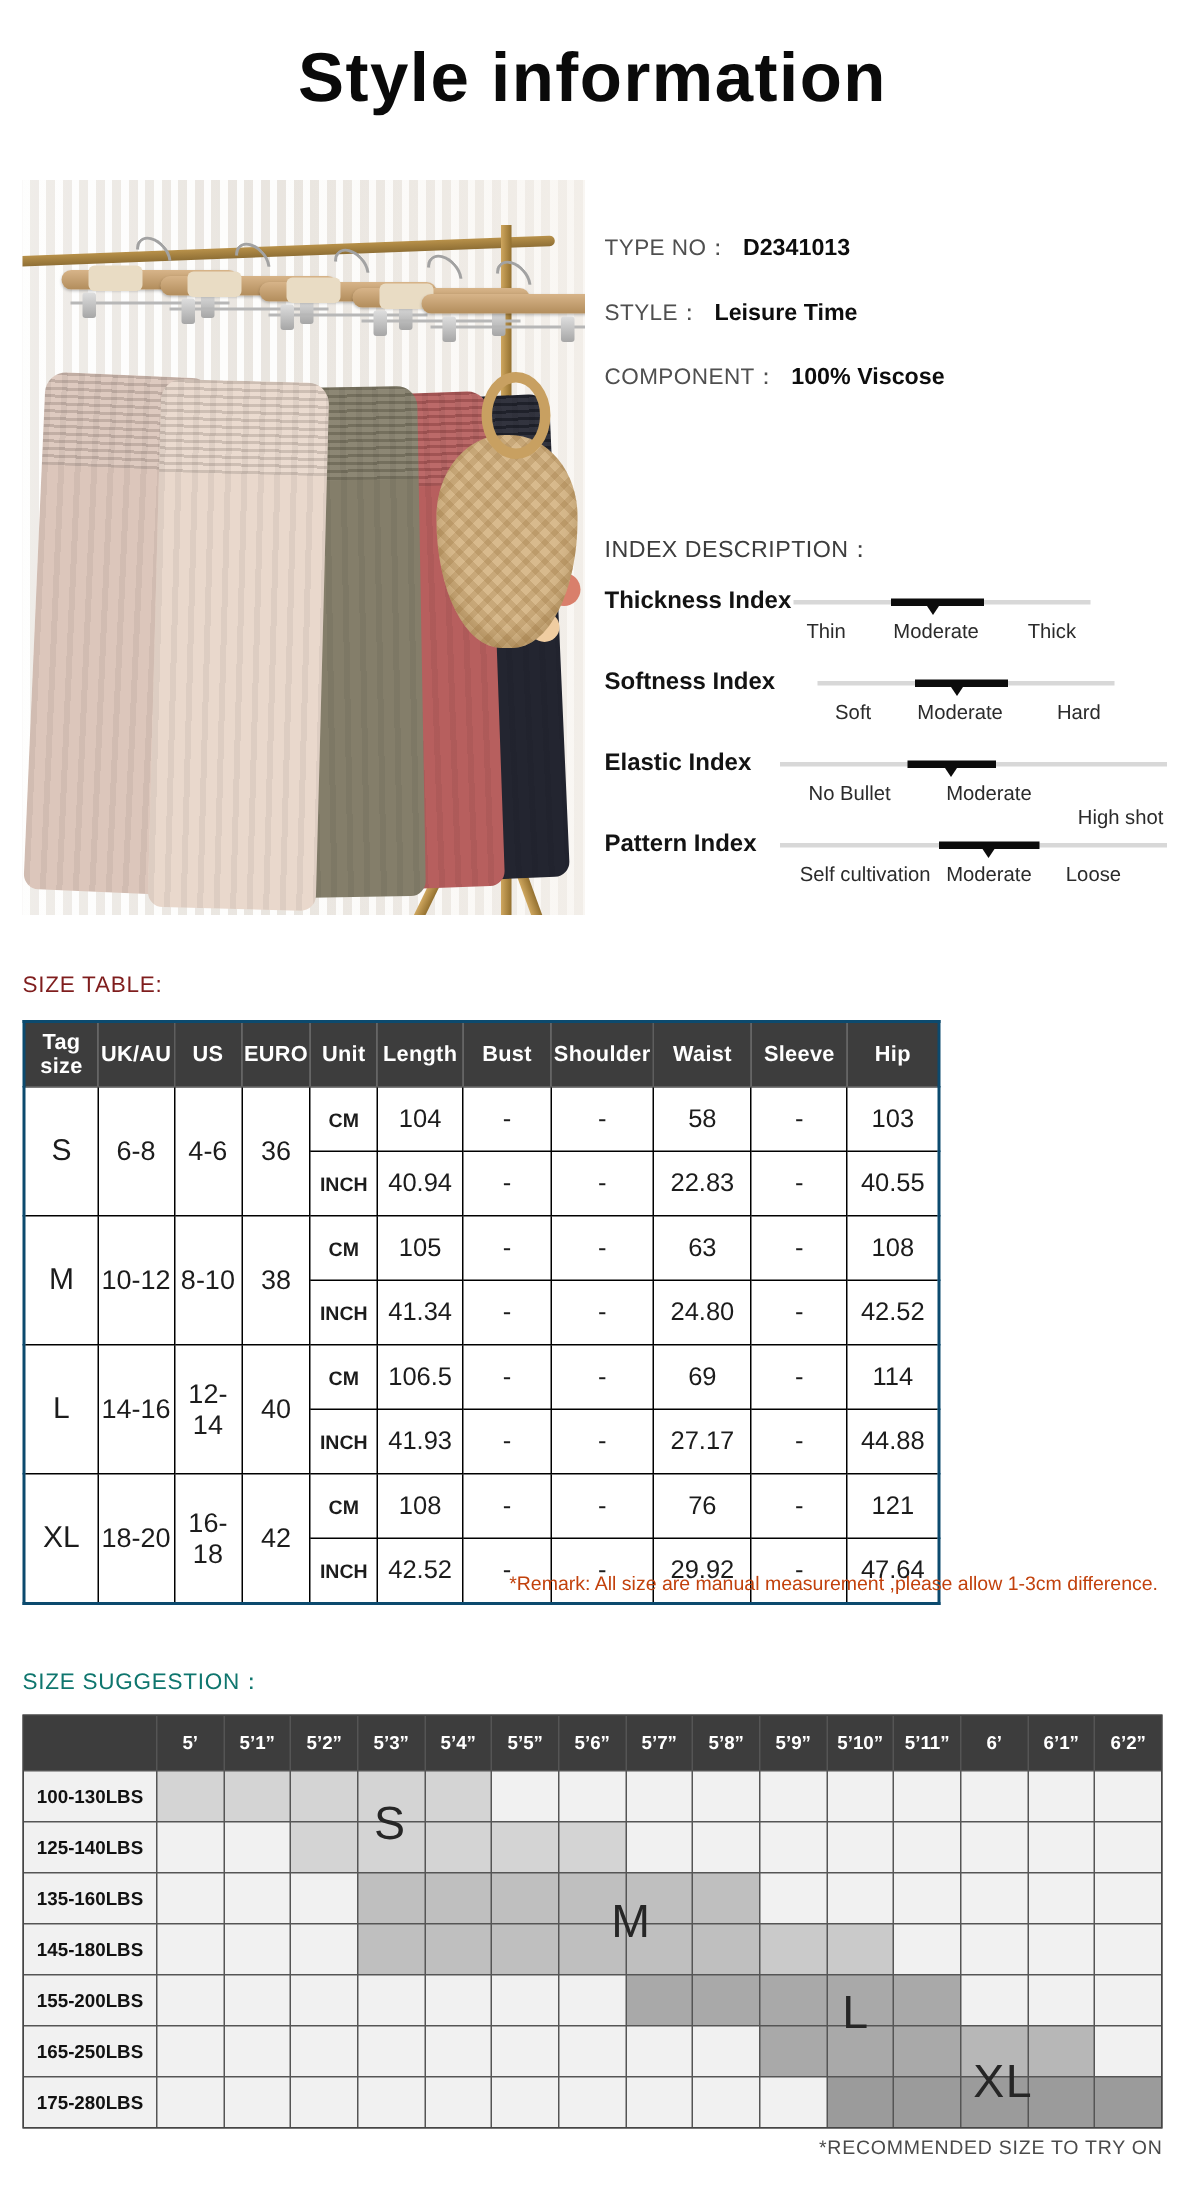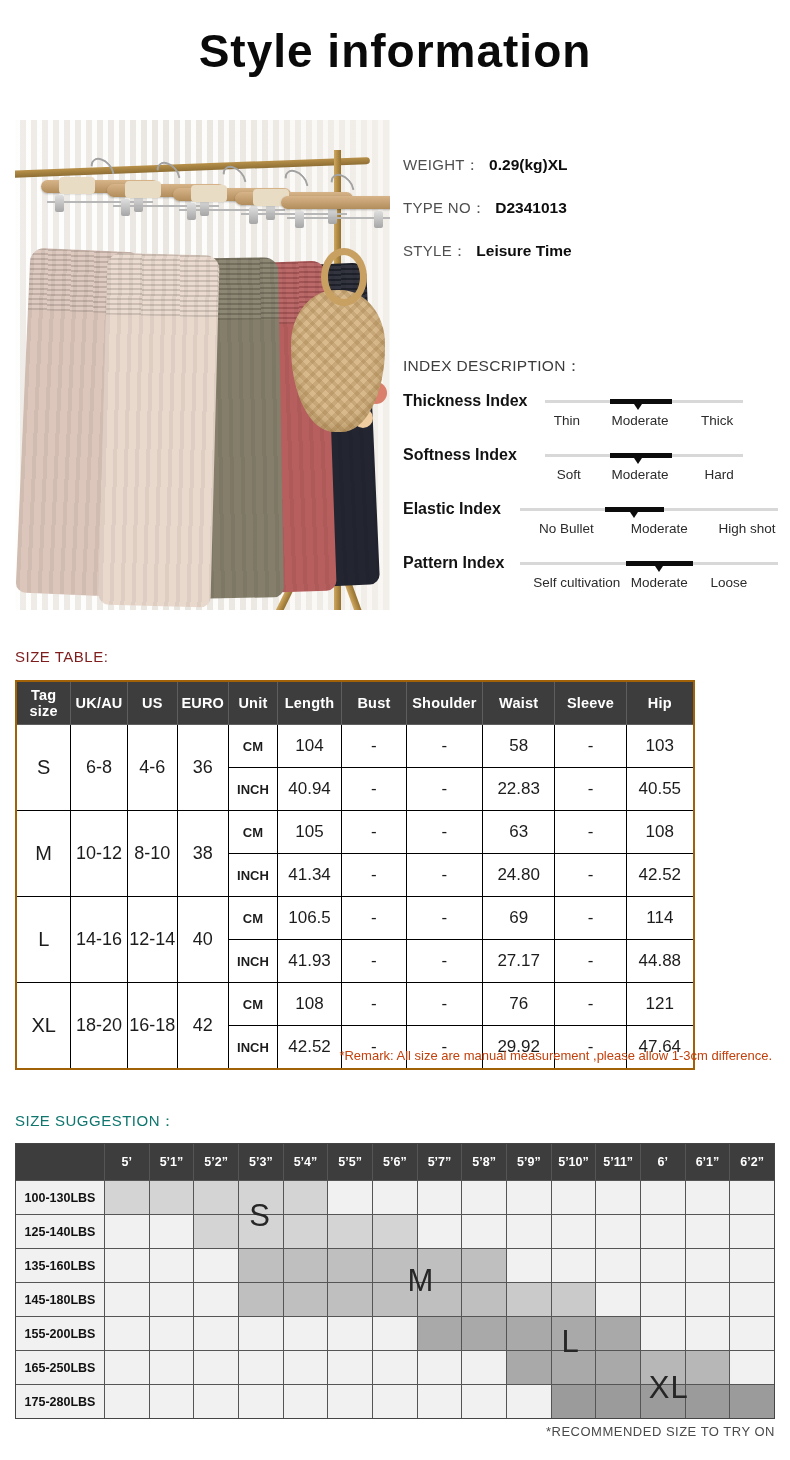--- a/index.html
+++ b/index.html
@@ -67,22 +67,22 @@
   .idx-name{position:absolute;left:0;top:6px;font-size:16px;font-weight:700;color:#131313;}
   .idx-bararea{position:absolute;top:0;height:54px;}
   .idx-track{position:absolute;left:0;right:0;top:14px;height:3px;background:#d8d8d8;}
   .idx-seg{position:absolute;top:13px;height:5px;background:#0c0c0c;}
   .idx-marker{position:absolute;top:18px;width:0;height:0;border-left:4.5px solid transparent;
               border-right:4.5px solid transparent;border-top:6px solid #0c0c0c;transform:translateX(-50%);}
   .idx-opt{position:absolute;top:27px;font-size:13.5px;color:#2b2b2b;white-space:nowrap;transform:translateX(-50%);}
 
   
   .tbl-heading{position:absolute;left:15px;top:648px;font-size:15px;color:#7f1d1d;letter-spacing:.5px;}
-  .size-table{position:absolute;left:15px;top:680px;width:680px;border-collapse:collapse;
-              table-layout:fixed;border:2px solid #a16207;}
+  .size-table{position:absolute;left:15px;top:680px;width:612px;border-collapse:collapse;
+              table-layout:fixed;border:2px solid #0c4a6e;}
   .size-table th{background:#3d3d3d;color:#fff;font-size:14.5px;font-weight:700;height:40px;
               border:1px solid #5e5e5e;letter-spacing:.2px;}
   .size-table td{border:1px solid #000;text-align:center;height:40px;color:#1c1c1c;}
   td.tag{font-size:20px;} td.conv{font-size:18px;margin-left:14px;}
   td.unit{font-size:13px;font-weight:700;} td.val{font-size:17px;}
   .remark{position:absolute;right:18px;top:1048px;font-size:13px;color:#c2410c;}
 
   
   .sug-heading{position:absolute;left:15px;top:1112px;font-size:15px;color:#0f766e;letter-spacing:.5px;}
   .suggestion{position:absolute;left:15px;top:1143px;width:760px;box-sizing:border-box;
@@ -175,38 +175,38 @@
     <div class="bagring"></div>
     <div class="bag"></div>
     <div class="flower f1"></div>
     <div class="flower f2"></div>
     <div class="flower f3"></div>
     <div class="flower leaf"></div>
   </div>
 
   <div class="details" id="details">
       <div class="d-row">
-        <span class="d-label">WEIGHT：</span>
-        <span class="d-value">0.29(kg)XL</span>
-      </div>
-      <div class="d-row">
         <span class="d-label">TYPE NO：</span>
         <span class="d-value">D2341013</span>
       </div>
       <div class="d-row">
         <span class="d-label">STYLE：</span>
         <span class="d-value">Leisure Time</span>
+      </div>
+      <div class="d-row">
+        <span class="d-label">COMPONENT：</span>
+        <span class="d-value">100% Viscose</span>
       </div>
     </div>
 
   <div class="idx-heading">INDEX DESCRIPTION：</div>
   <div class="indexes" id="indexes">
       <div class="idx-row">
         <div class="idx-name">Thickness Index</div>
-        <div class="idx-bararea" style="left: 142px; width: 198px;">
+        <div class="idx-bararea" style="left: 126px; width: 198px;">
           <div class="idx-track"></div>
           <div class="idx-seg" style="left: 33%; width: 31%;"></div>
           <div class="idx-marker" style="left: 47%;"></div>
           <span class="idx-opt" style="left: 11%;">Thin</span>
           <span class="idx-opt" style="left: 48%;">Moderate</span>
           <span class="idx-opt" style="left: 87%;">Thick</span>
         </div>
       </div>
       <div class="idx-row">
         <div class="idx-name">Softness Index</div>
@@ -220,21 +220,21 @@
         </div>
       </div>
       <div class="idx-row">
         <div class="idx-name">Elastic Index</div>
         <div class="idx-bararea" style="left: 117px; width: 258px;">
           <div class="idx-track"></div>
           <div class="idx-seg" style="left: 33%; width: 23%;"></div>
           <div class="idx-marker" style="left: 44%;"></div>
           <span class="idx-opt" style="left: 18%;">No Bullet</span>
           <span class="idx-opt" style="left: 54%;">Moderate</span>
-          <span class="idx-opt" style="left: 88%;">High shot</span>
+          <span class="idx-opt" style="left: 88%; margin-top: 16px;">High shot</span>
         </div>
       </div>
       <div class="idx-row">
         <div class="idx-name">Pattern Index</div>
         <div class="idx-bararea" style="left: 117px; width: 258px;">
           <div class="idx-track"></div>
           <div class="idx-seg" style="left: 41%; width: 26%;"></div>
           <div class="idx-marker" style="left: 54%;"></div>
           <span class="idx-opt" style="left: 22%;">Self cultivation</span>
           <span class="idx-opt" style="left: 54%;">Moderate</span>

